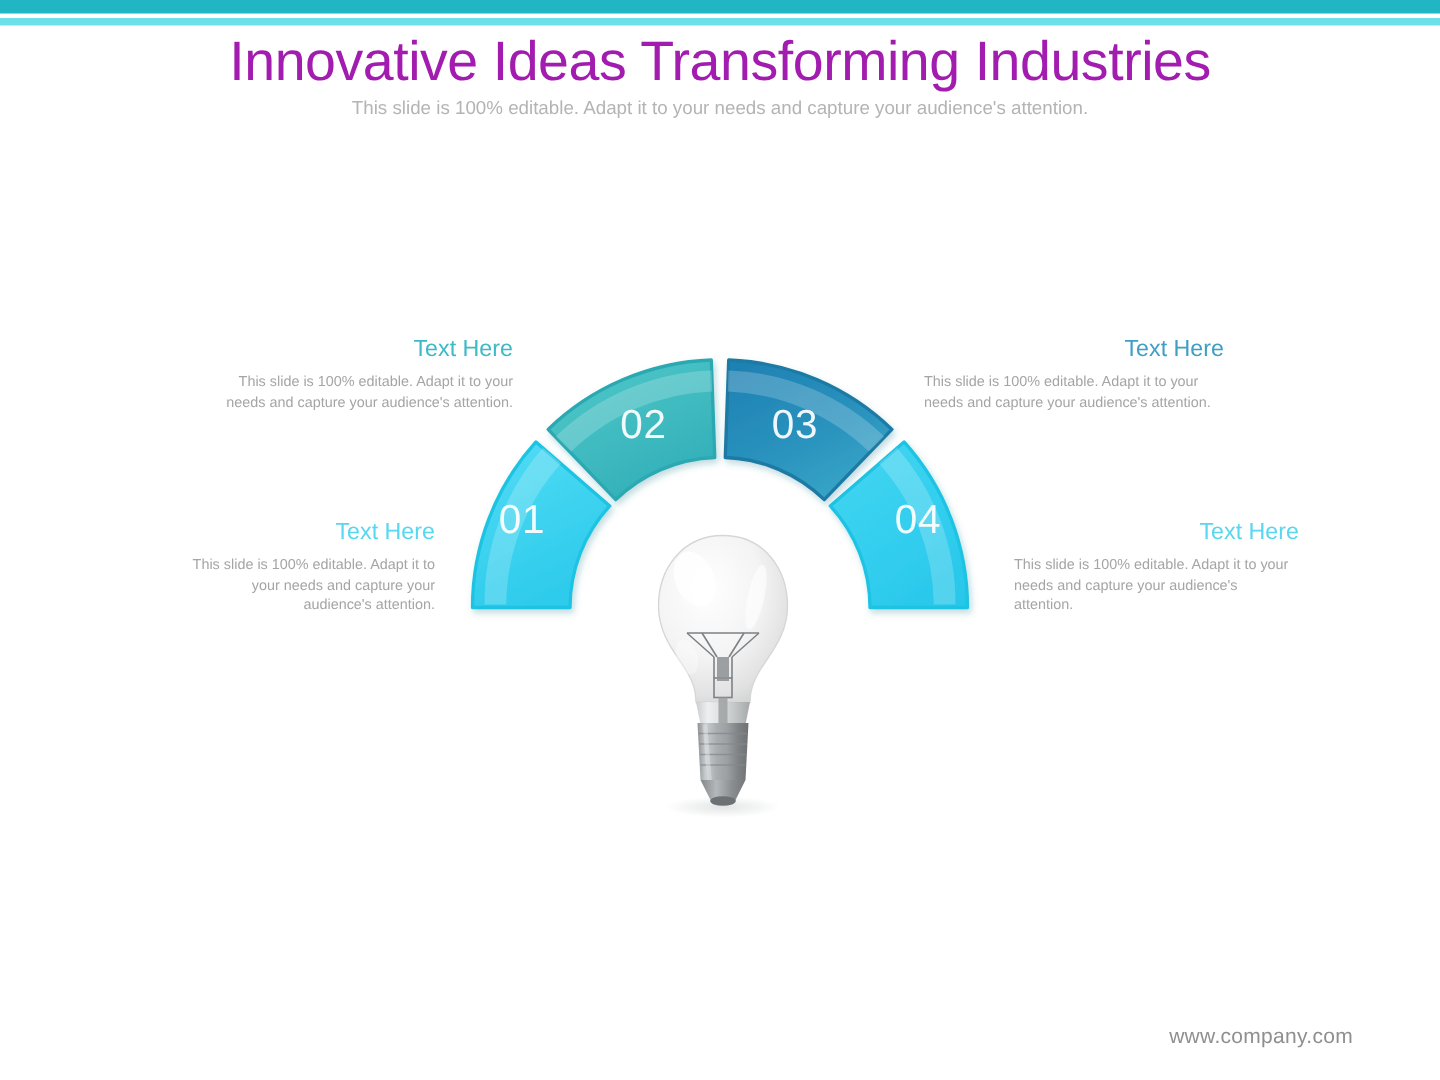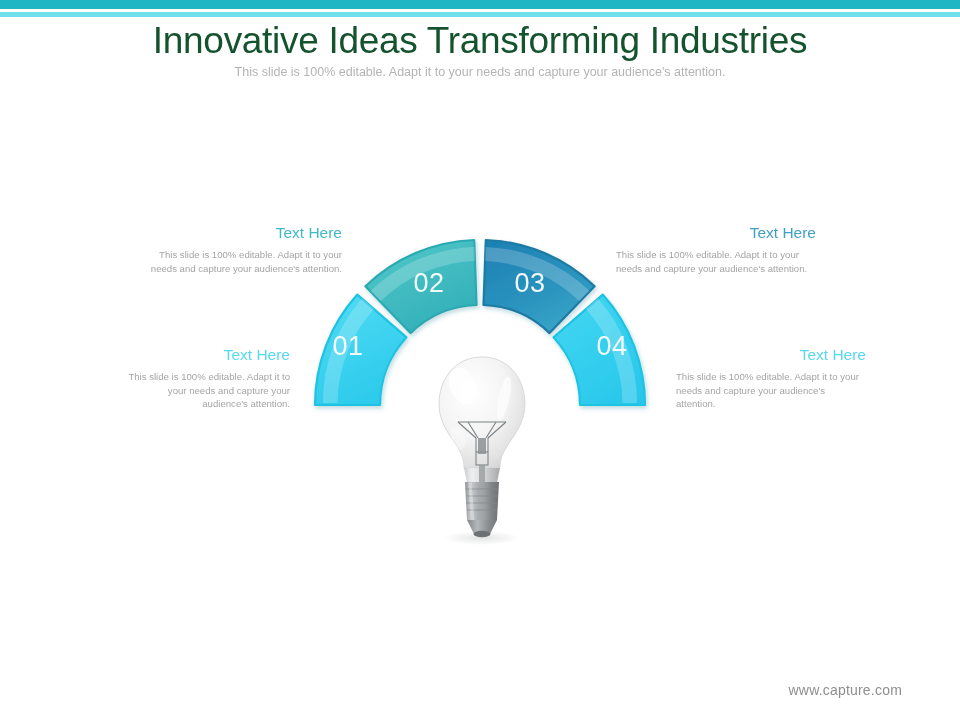--- a/index.html
+++ b/index.html
@@ -35,21 +35,21 @@
 
   
   .title {
     position: absolute;
     left: 0; top: 20px;
     width: 960px;
     text-align: center;
     font-size: 37px;
     font-weight: 400;
     letter-spacing: -0.3px;
-    color: #14532d;
+    color: #a21caf;
     white-space: nowrap;
   }
   .subtitle {
     position: absolute;
     left: 0; top: 65px;
     width: 960px;
     text-align: center;
     font-size: 12.5px;
     font-weight: 400;
     color: #b4b4b4;
@@ -275,15 +275,15 @@
   <div class="callout right" id="callout-03">
     <p class="ct" style="color:#3f9fc4">Text Here</p>
     <p class="cb">This slide is 100% editable. Adapt it to your needs and capture your audience's attention.</p>
   </div>
 
   <div class="callout right" id="callout-04">
     <p class="ct" style="color:#5ad6ee">Text Here</p>
     <p class="cb">This slide is 100% editable. Adapt it to your needs and capture your audience's attention.</p>
   </div>
 
-  <div class="footer">www.capture.com</div>
+  <div class="footer">www.company.com</div>
 
 </div>
 
 </body></html>

